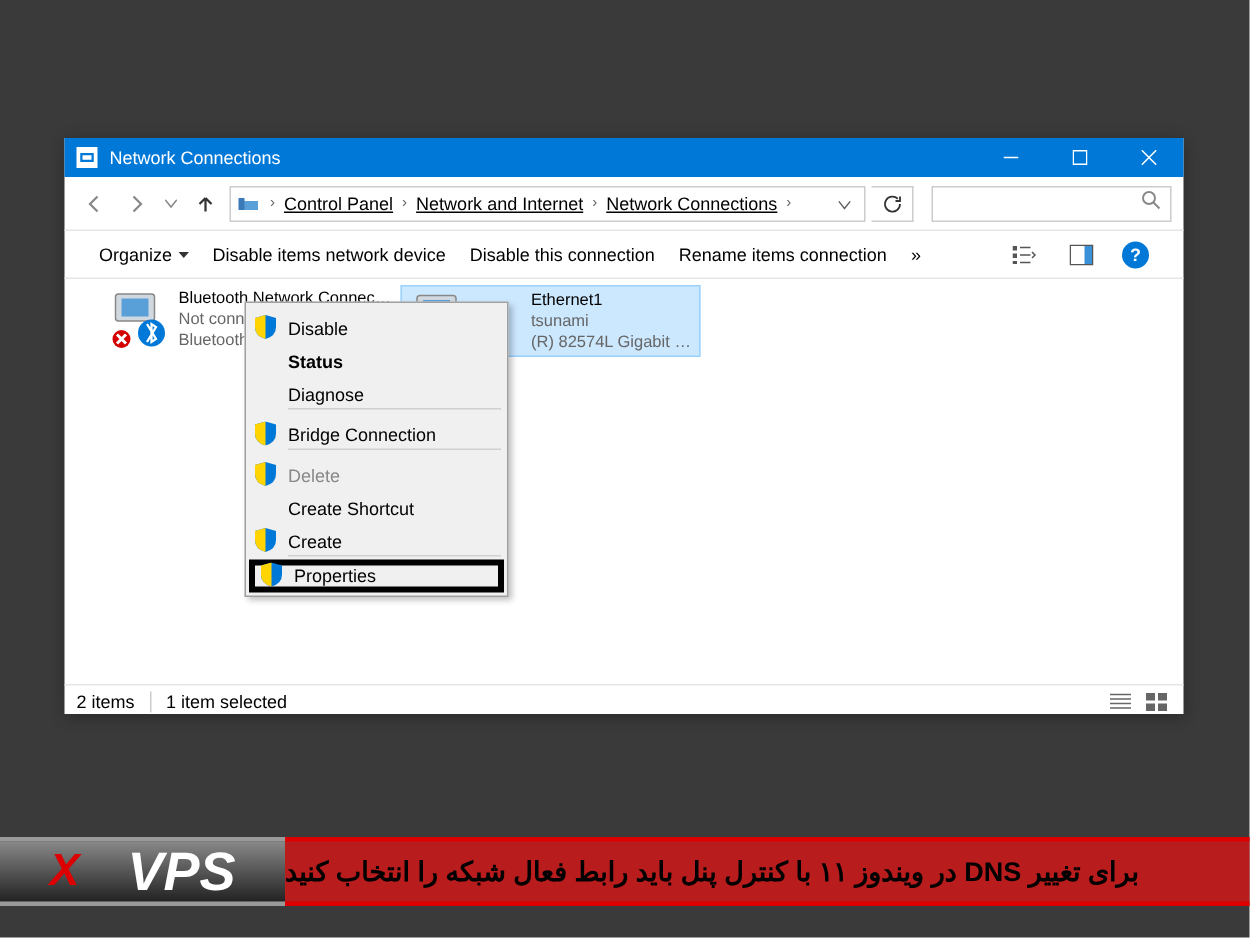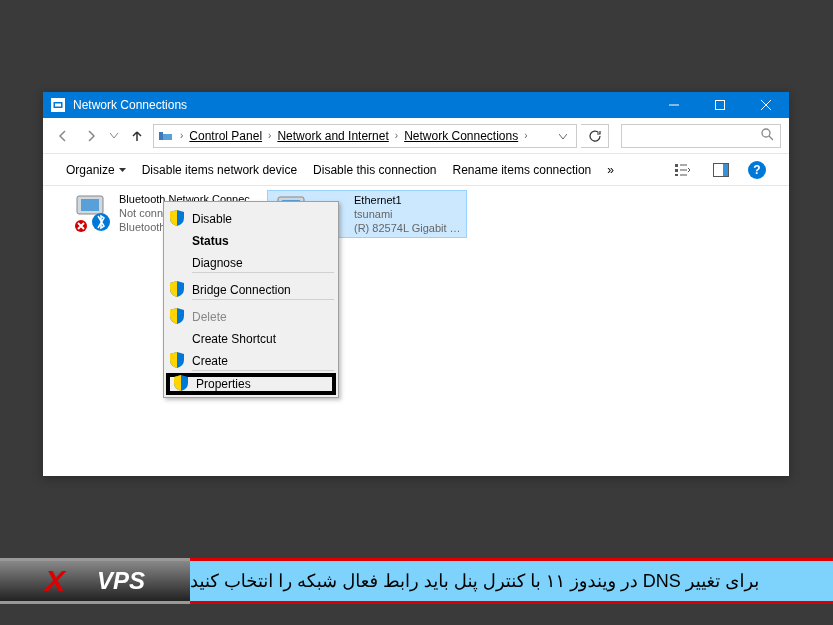--- a/index.html
+++ b/index.html
@@ -42,22 +42,22 @@
   .cm-item.highlight { border: 4px solid #000000; }
   .cm-sep { height: 1px; background: #d0d0d0; margin: 2px 2px 2px 26px; }
   .cm-shield { position: absolute; left: 4px; width: 16px; height: 16px; }
   .status-bar { height: 22px; border-top: 1px solid #e6e6e6; display: flex; align-items: center; font-size: 12px; padding: 0 8px; }
   .status-bar .sb-sep { width: 1px; height: 14px; background: #ccc; margin: 0 10px; }
   .status-bar .spacer { flex: 1; }
   .status-bar .sb-view { width: 20px; height: 16px; margin-left: 4px; cursor: pointer; display: flex; align-items: center; justify-content: center; }
   .banner { position: absolute; left: 0; top: 558px; width: 833px; height: 46px; display: flex; }
   .banner .logo-box { width: 190px; background: linear-gradient(#888,#222); display: flex; align-items: center; justify-content: center; border-top: 3px solid #999; border-bottom: 3px solid #999; }
   .banner .logo-box .x { color: #dc0000; font-weight: bold; font-size: 30px; font-style: italic; }
-  .banner .logo-box .vps { color: #fff; font-weight: bold; font-size: 24px; font-style: italic; margin-left: 32px; }
-  .banner .text-box { flex: 1; background: #7dd3fc; border-top: 3px solid #dc0000; border-bottom: 3px solid #dc0000; display: flex; align-items: center; justify-content: flex-end; padding-right: 12px; direction: rtl; font-size: 18px; font-weight: 400; color: #000; }
+  .banner .logo-box .vps { color: #fff; font-weight: bold; font-size: 36px; font-style: italic; margin-left: 32px; }
+  .banner .text-box { flex: 1; background: #b91c1c; border-top: 3px solid #dc0000; border-bottom: 3px solid #dc0000; display: flex; align-items: center; justify-content: flex-end; padding-right: 12px; direction: rtl; font-size: 18px; font-weight: 700; color: #000; }
   .shield-svg { width: 14px; height: 16px; }
 </style>
 </head>
 <body>
 
 <div class="window">
 
   <div class="titlebar">
     <span class="win-icon">
       <svg viewBox="0 0 16 16">
@@ -201,20 +201,42 @@
         </svg>
       </div>
       <div class="text-box">
         <div class="name">Ethernet1</div>
         <div class="status">tsunami</div>
         <div class="device">(R) 82574L Gigabit Netwo...</div>
       </div>
     </div>
   </div>
 
+  <div class="status-bar">
+    <span>2 items</span>
+    <span class="sb-sep"></span>
+    <span>1 item selected</span>
+    <span class="spacer"></span>
+    <span class="sb-view">
+      <svg width="14" height="12" viewBox="0 0 14 12">
+          <line x1="0" y1="1" x2="14" y2="1" stroke="#666"></line>
+          <line x1="0" y1="4" x2="14" y2="4" stroke="#666"></line>
+          <line x1="0" y1="7" x2="14" y2="7" stroke="#666"></line>
+          <line x1="0" y1="10" x2="14" y2="10" stroke="#666"></line>
+        </svg>
+    </span>
+    <span class="sb-view">
+      <svg width="14" height="12" viewBox="0 0 14 12">
+          <rect x="0" y="0" width="6" height="5" fill="#666"></rect>
+          <rect x="8" y="0" width="6" height="5" fill="#666"></rect>
+          <rect x="0" y="7" width="6" height="5" fill="#666"></rect>
+          <rect x="8" y="7" width="6" height="5" fill="#666"></rect>
+        </svg>
+    </span>
+  </div>
 </div>
 
 <div class="context-menu">
   <div class="cm-item">
     <span class="cm-shield">
       <svg class="shield-svg" viewBox="0 0 14 16">
           <path d="M7 0 L14 2 L14 8 Q14 14 7 16 Q0 14 0 8 L0 2 Z" fill="#0078d7"></path>
           <path d="M7 0 L7 16 Q0 14 0 8 L0 2 Z" fill="#ffd400"></path>
         </svg>
     </span>

